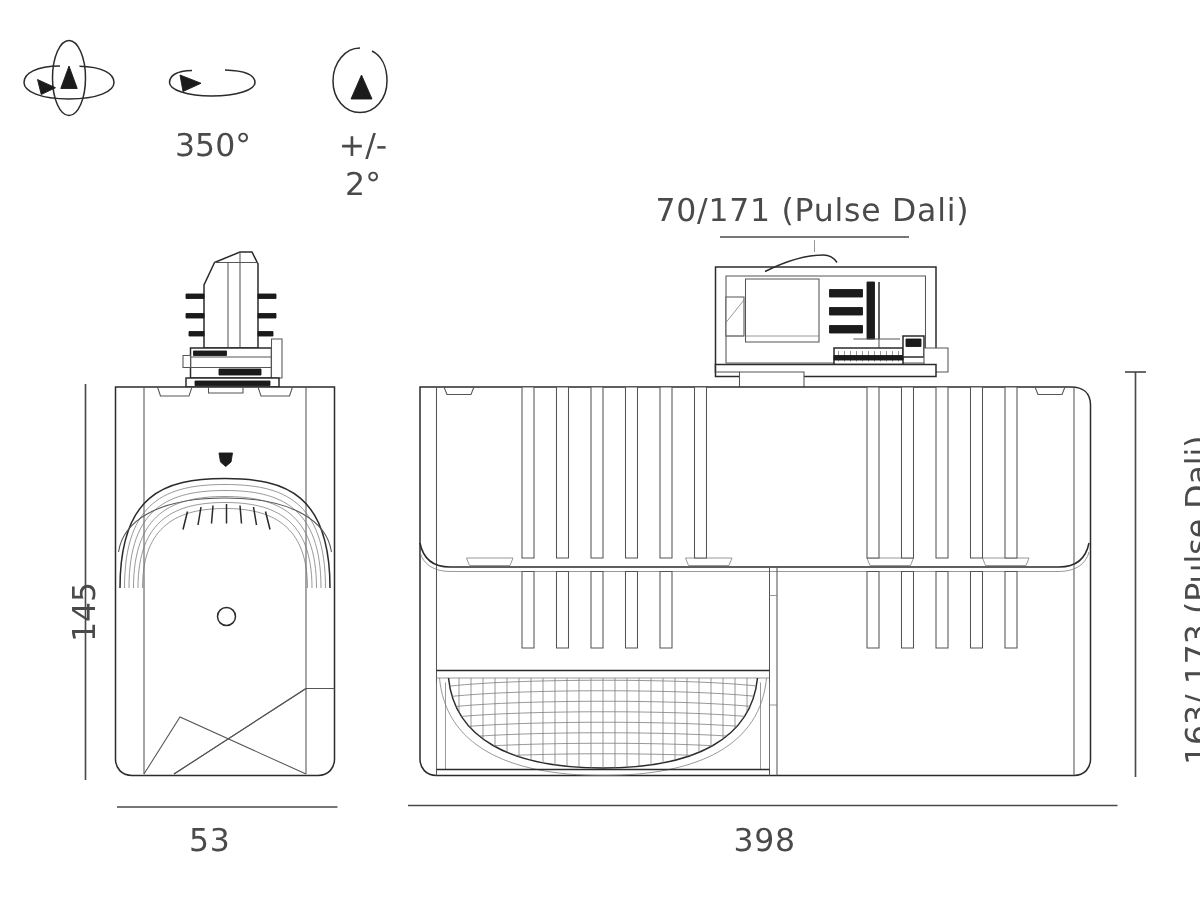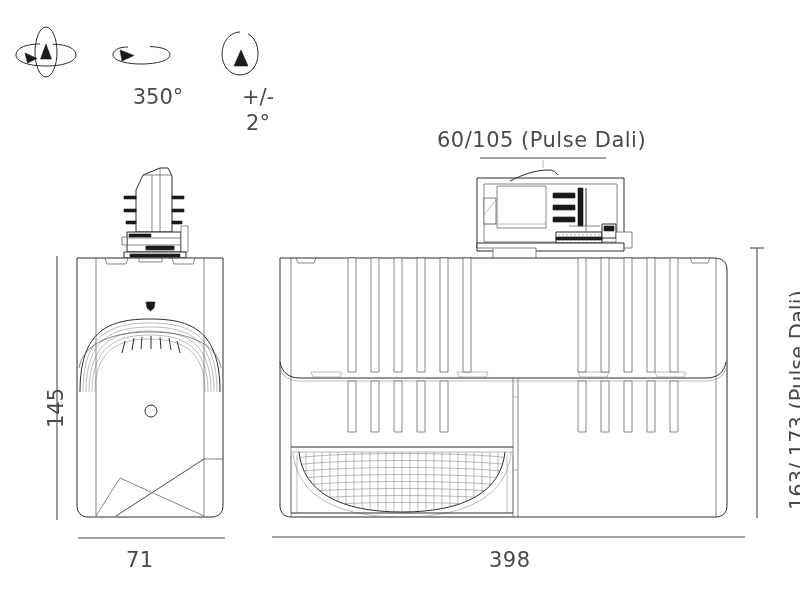--- a/index.html
+++ b/index.html
@@ -18,21 +18,20 @@
     white-space:nowrap;
     font-weight:400;
   }
   .rot-label{
     position:absolute;
     font-size:21px;
     color:#4a4a4a;
     line-height:26px;
     white-space:nowrap;
     text-align:center;
-    margin-left:16px;
   }
   .vert-label{
     position:absolute;
     font-size:21px;
     color:#4a4a4a;
     white-space:nowrap;
     transform-origin:0 0;
   }
   svg{position:absolute;left:0;top:0;}
   .ln{fill:none;stroke:#2b2b2b;stroke-width:1;}
@@ -318,23 +317,23 @@
       <path class="ln-dim" d="M 480 158 L 606 158"></path>
       <path class="ln-hair" d="M 543 160 L 543 168"></path>
     </g>
   </svg>
 
   <div class="rot-label" style="left:110px;top:84px;width:64px;">350°</div>
 
   <div class="rot-label" style="left:210px;top:84px;width:64px;">+/-</div>
   <div class="rot-label" style="left:210px;top:110px;width:64px;">2°</div>
 
-  <div class="dimtext" style="left:437px;top:128px;">60/105 (Pulse Dali)</div>
+  <div class="dimtext" style="left:437px;top:128px;">70/171 (Pulse Dali)</div>
 
   <div class="vert-label" style="left:786px;top:510px;transform:rotate(-90deg);">163/ 173 (Pulse Dali)</div>
 
   <div class="vert-label" style="left:44px;top:428px;transform:rotate(-90deg);">145</div>
 
-  <div class="dimtext" style="left:126px;top:548px;">71</div>
+  <div class="dimtext" style="left:126px;top:548px;">53</div>
 
   <div class="dimtext" style="left:489px;top:548px;">398</div>
 
 </div>
 
 </body></html>

